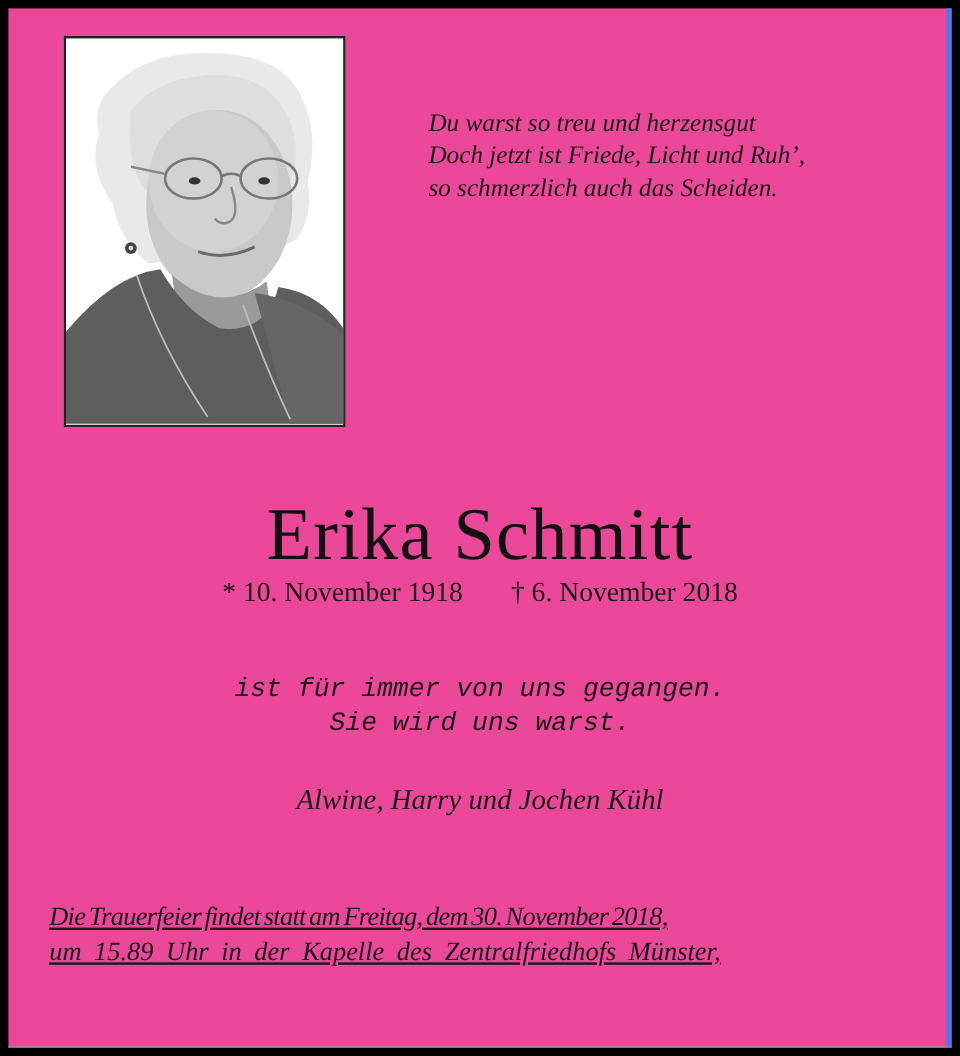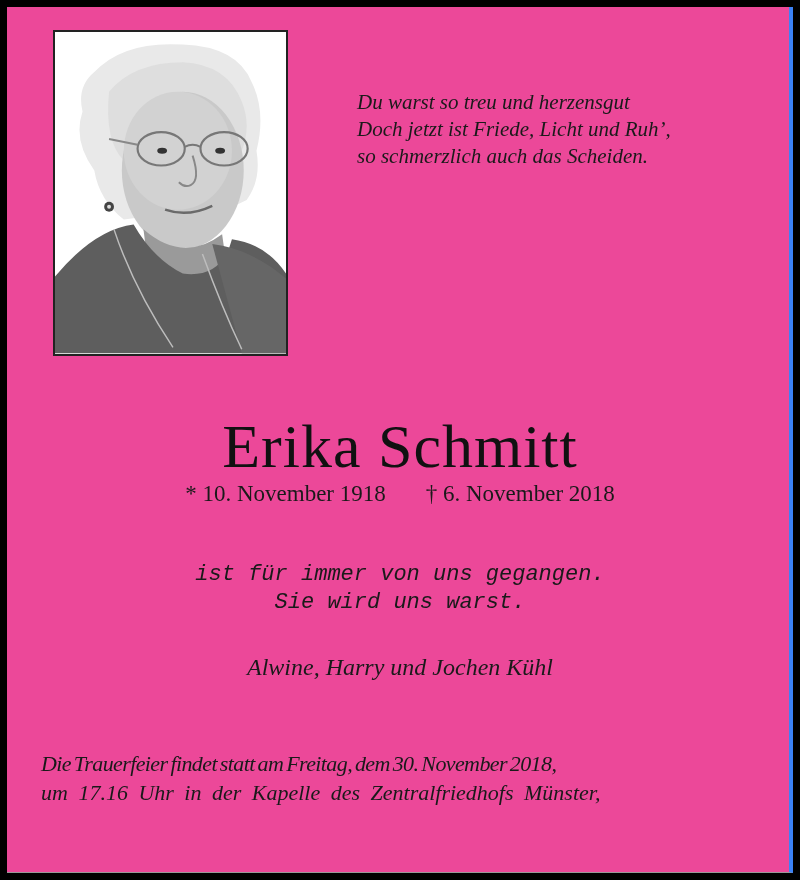--- a/index.html
+++ b/index.html
@@ -34,21 +34,21 @@
       font-style: italic; font-size: 22px; line-height: 28px; color: #1a1a1a; font-family: Liberation Mono, monospace;
     }
     .mourners {
       position: absolute; left: 0; width: 786px; top: 624px; text-align: center;
       font-style: italic; font-size: 24px; line-height: 30px; color: #1a1a1a; margin-top: 21px;
     }
     .service {
       position: absolute; left: 34px; top: 742px; width: 736px;
       font-style: italic; font-size: 22px; line-height: 29px; color: #1a1a1a;
     }
-    .service div { white-space: nowrap; }
+    .service div { white-space: nowrap; text-decoration: underline; }
     .service .l1 { letter-spacing: -0.6px; word-spacing: -2px; }
     .service .l2 { word-spacing: 5px; }
   </style>
 </head>
 <body>
 
 <div class="card">
 
   <div class="photo">
     <svg viewBox="0 0 235 326" xmlns="http://www.w3.org/2000/svg">
@@ -99,16 +99,16 @@
 
   <div class="farewell">
     <div>ist für immer von uns gegangen.</div>
     <div>Sie wird uns warst.</div>
   </div>
 
   <div class="mourners">Alwine, Harry und Jochen Kühl</div>
 
   <div class="service">
     <div class="l1">Die Trauerfeier findet statt am Freitag, dem 30. November 2018,</div>
-    <div class="l2">um 17.16 Uhr in der Kapelle des Zentralfriedhofs Münster,</div>
+    <div class="l2">um 15.89 Uhr in der Kapelle des Zentralfriedhofs Münster,</div>
   </div>
 
 </div>
 
 </body></html>

